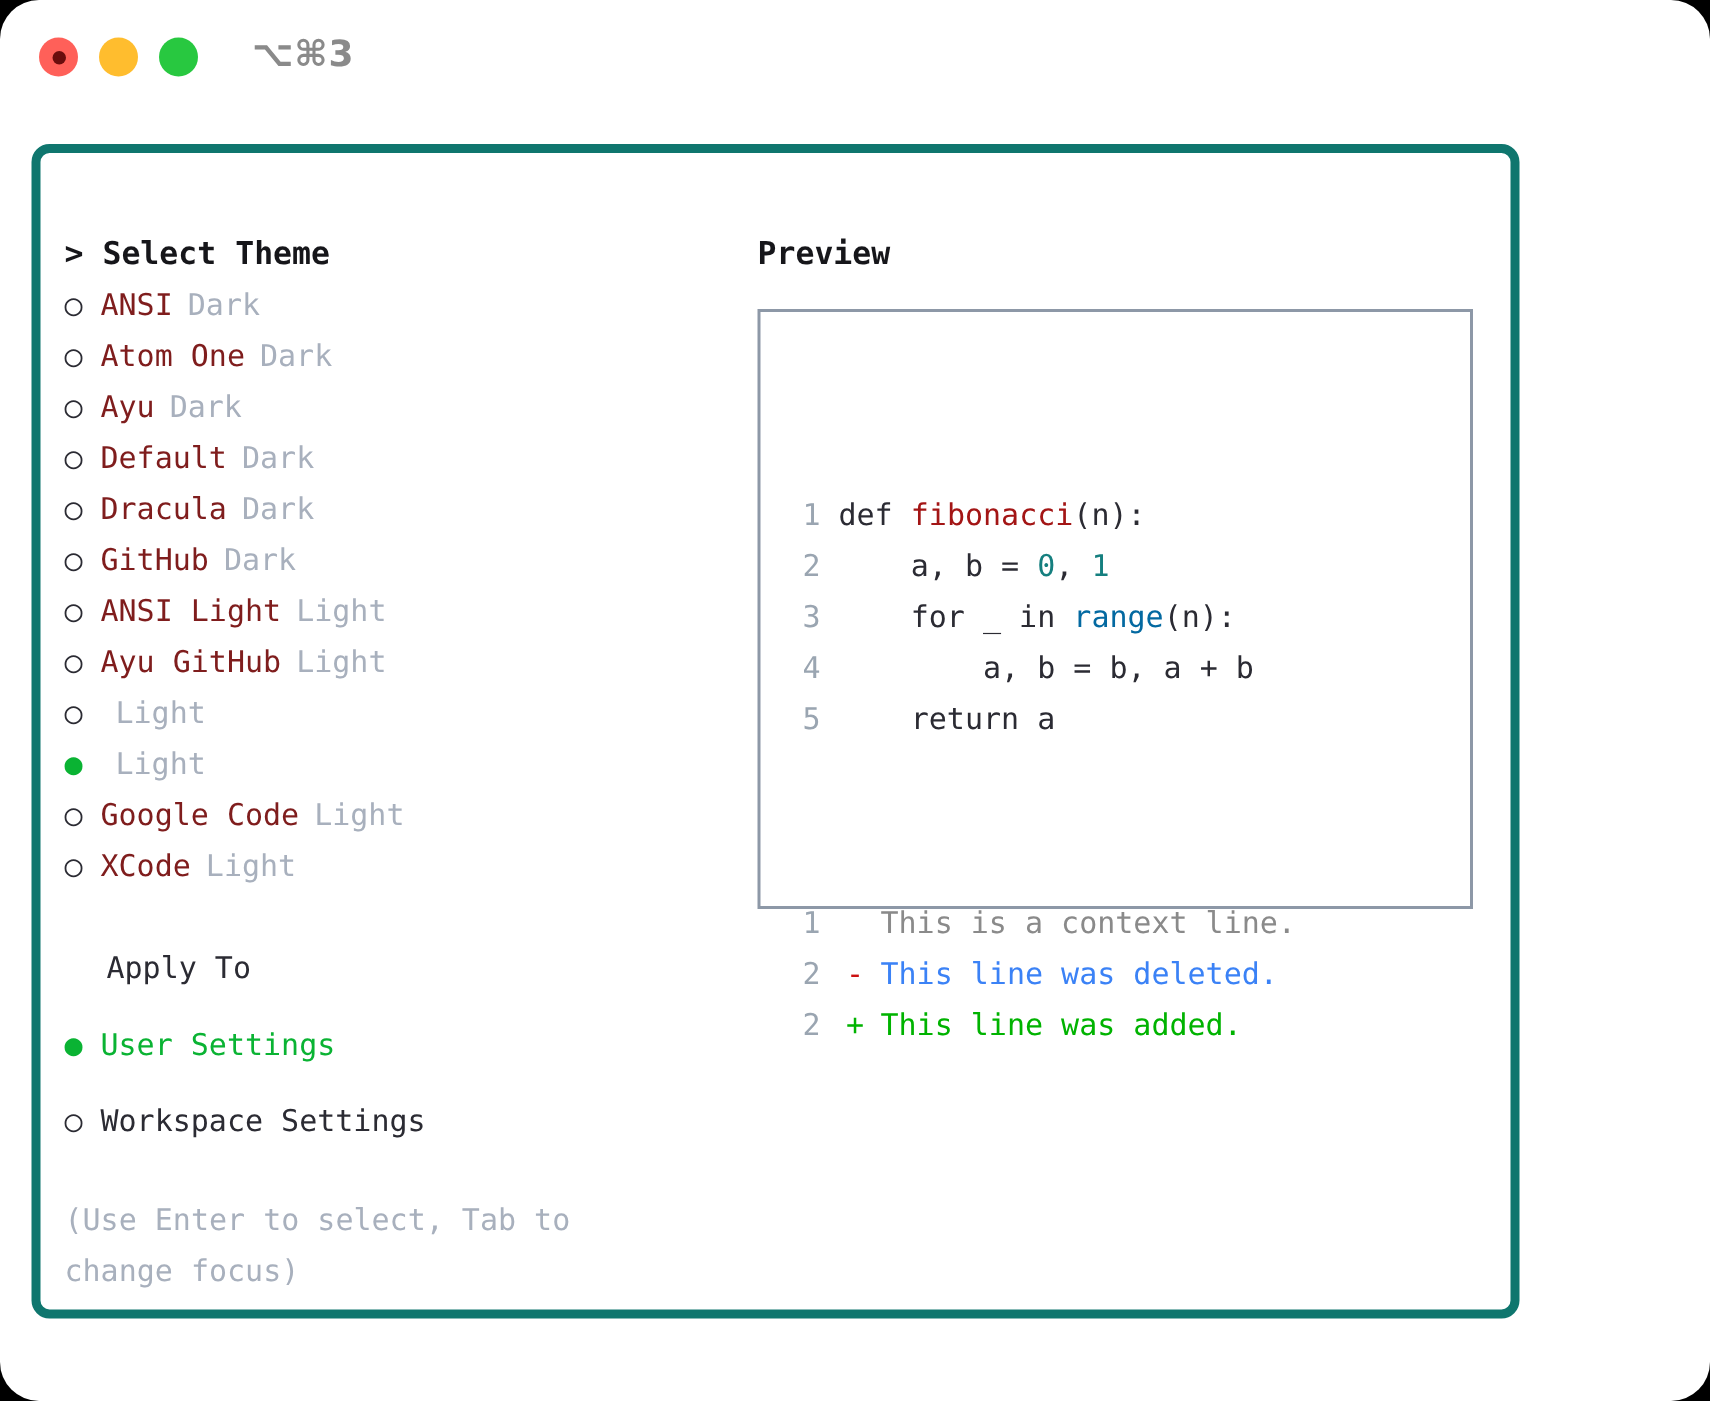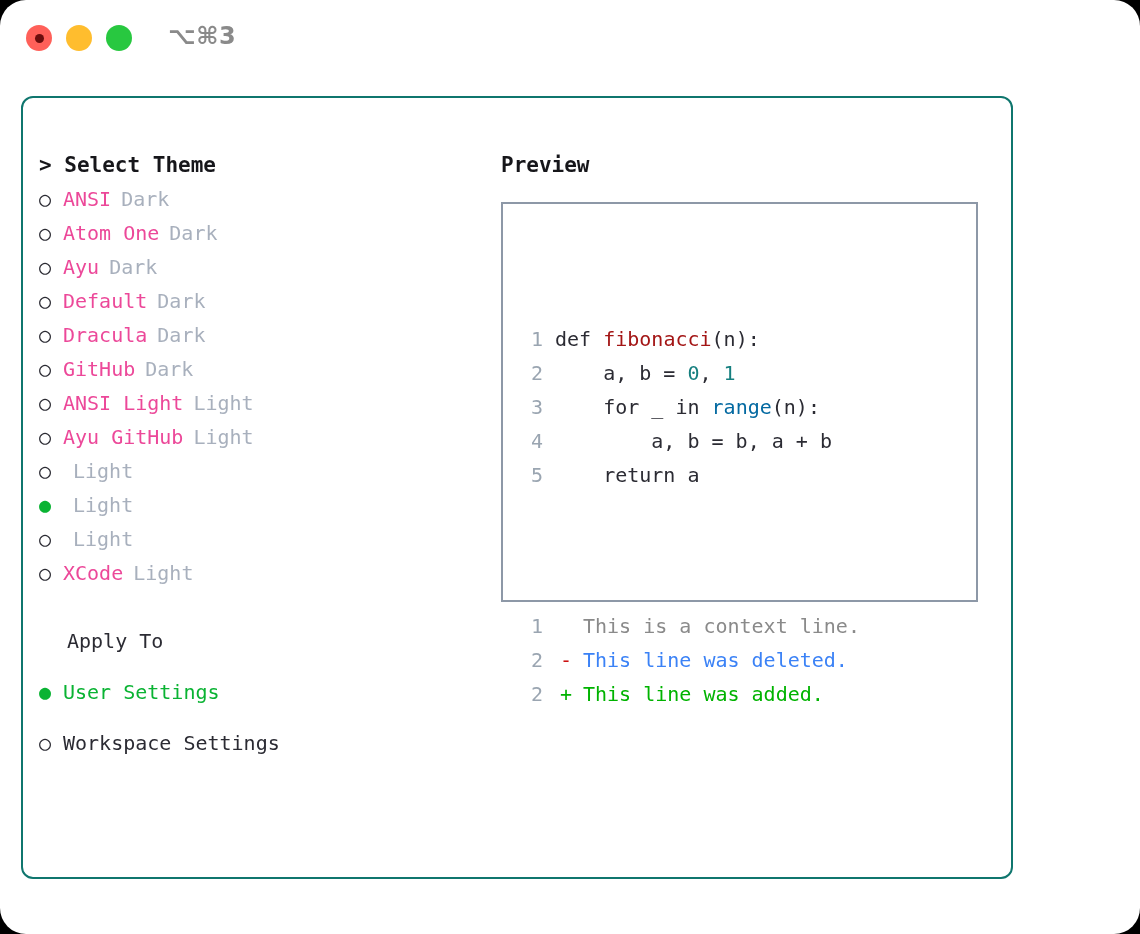--- a/index.html
+++ b/index.html
@@ -69,21 +69,21 @@
     font-family: "DejaVu Sans", "Liberation Sans", sans-serif;
   }
 
   
   .panel {
     position: absolute;
     left: 21px;
     top: 96px;
     width: 992px;
     height: 783px;
-    border: 2px solid #0f766e;
+    border: 6px solid #0f766e;
     border-radius: 12px;
     box-sizing: border-box;
     background: #ffffff;
     padding-left: 44px;
   }
 
   
   .left-col {
     position: absolute;
     left: 16px;
@@ -105,21 +105,21 @@
     font-size: 20px;
     white-space: pre;
   }
   .marker {
     width: 24px;
     flex: 0 0 24px;
     color: #2b2b33;
     font-size: 20px;
   }
   .marker.sel { color: #0ab333; }
-  .theme-name { color: #ec4899; }
+  .theme-name { color: #7f1d1d; }
   .theme-row.selected .theme-name { color: #0ab333; }
   .theme-tag {
     color: #a8b0bd;
     margin-left: 10px;
   }
 
   .apply-head {
     margin-top: 34px;
     padding-left: 28px;
     font-size: 20px;
@@ -182,21 +182,21 @@
   .tok-num   { color: #157f7f; }
   .tok-call  { color: #0369a1; }
 
   .diff-block { margin-top: 34px; }
   .sign {
     width: 22px;
     flex: 0 0 22px;
     text-align: center;
     margin-right: 6px;
   }
-  .diff-ctx { color: #8a8a8a; margin-top: 15px; }
+  .diff-ctx { color: #8a8a8a; }
   .diff-del { color: #3b82f6; }
   .diff-add { color: #00b300; }
   .sign-del { color: #cc1111; }
   .sign-add { color: #00b300; }
   .sign-ctx { color: #8a8a8a; }
 </style>
 </head>
 <body>
 
 <div class="window">
@@ -221,30 +221,31 @@
           <div class="theme-row"><span class="marker">○</span><span class="theme-name">ANSI</span><span class="theme-tag">Dark</span></div>
           <div class="theme-row"><span class="marker">○</span><span class="theme-name">Atom One</span><span class="theme-tag">Dark</span></div>
           <div class="theme-row"><span class="marker">○</span><span class="theme-name">Ayu</span><span class="theme-tag">Dark</span></div>
           <div class="theme-row"><span class="marker">○</span><span class="theme-name">Default</span><span class="theme-tag">Dark</span></div>
           <div class="theme-row"><span class="marker">○</span><span class="theme-name">Dracula</span><span class="theme-tag">Dark</span></div>
           <div class="theme-row"><span class="marker">○</span><span class="theme-name">GitHub</span><span class="theme-tag">Dark</span></div>
           <div class="theme-row"><span class="marker">○</span><span class="theme-name">ANSI Light</span><span class="theme-tag">Light</span></div>
           <div class="theme-row"><span class="marker">○</span><span class="theme-name">Ayu GitHub</span><span class="theme-tag">Light</span></div>
           <div class="theme-row"><span class="marker">○</span><span class="theme-tag">Light</span></div>
           <div class="theme-row selected"><span class="marker sel">●</span><span class="theme-tag">Light</span></div>
-          <div class="theme-row"><span class="marker">○</span><span class="theme-tag">Light</span></div>
+          <div class="theme-row"><span class="marker">○</span><span class="theme-name">Google Code</span><span class="theme-tag">Light</span></div>
           <div class="theme-row"><span class="marker">○</span><span class="theme-name">XCode</span><span class="theme-tag">Light</span></div>
         </div>
 
       <div class="apply-head">Apply To</div>
       <div id="apply-list">
           <div class="apply-row selected"><span class="marker sel">●</span><span class="apply-name">User Settings</span></div>
           <div class="apply-row"><span class="marker">○</span><span class="apply-name">Workspace Settings</span></div>
         </div>
 
+      <div class="hint">(Use Enter to select, Tab to change focus)</div>
     </div>
 
     <div class="right-col">
       <div class="section-head">Preview</div>
 
       <div class="preview-box">
         <div class="code">
           <div id="code-block"><div class="code-line"><span class="ln">1</span><span class="tok-plain">def </span><span class="tok-fn">fibonacci</span><span class="tok-plain">(n):</span></div><div class="code-line"><span class="ln">2</span><span class="tok-plain">    a, b = </span><span class="tok-num">0</span><span class="tok-plain">, </span><span class="tok-num">1</span></div><div class="code-line"><span class="ln">3</span><span class="tok-plain">    for _ in </span><span class="tok-call">range</span><span class="tok-plain">(n):</span></div><div class="code-line"><span class="ln">4</span><span class="tok-plain">        a, b = b, a + b</span></div><div class="code-line"><span class="ln">5</span><span class="tok-plain">    return a</span></div></div>
           <div class="diff-block" id="diff-block"><div class="code-line"><span class="ln">1</span><span class="sign sign-ctx"> </span><span class="diff-ctx">This is a context line.</span></div><div class="code-line"><span class="ln">2</span><span class="sign sign-del">-</span><span class="diff-del">This line was deleted.</span></div><div class="code-line"><span class="ln">2</span><span class="sign sign-add">+</span><span class="diff-add">This line was added.</span></div></div>
         </div>

